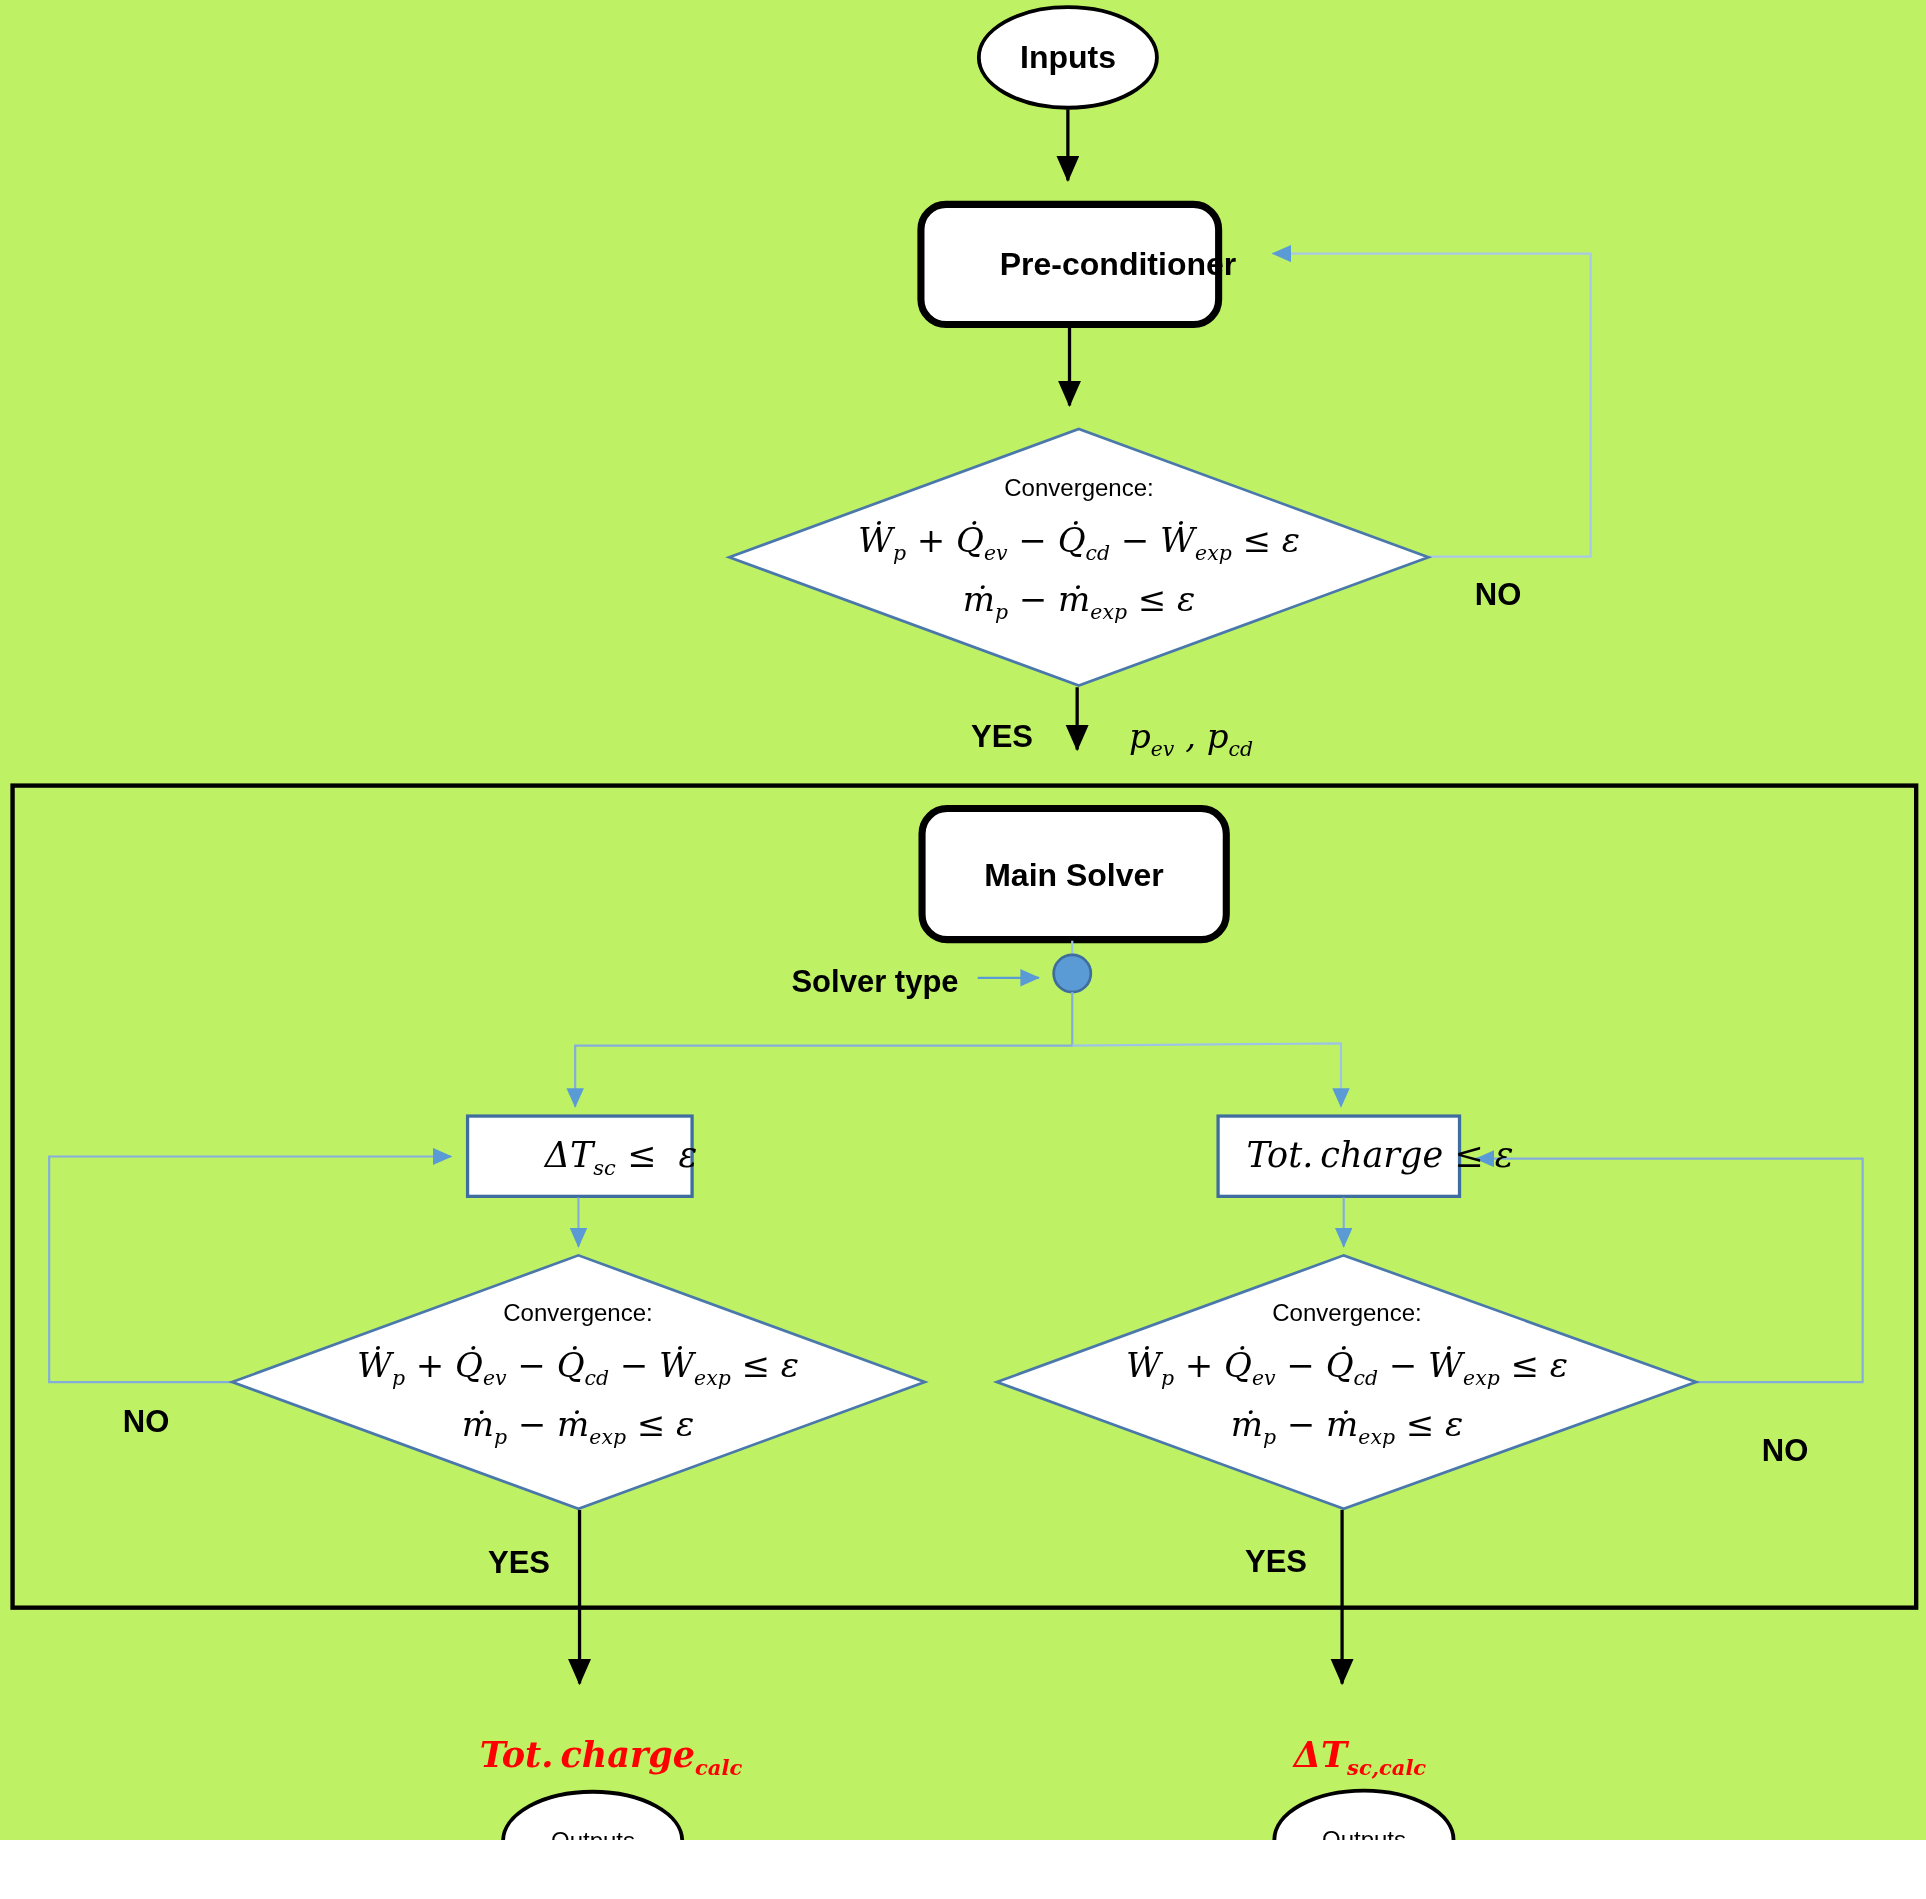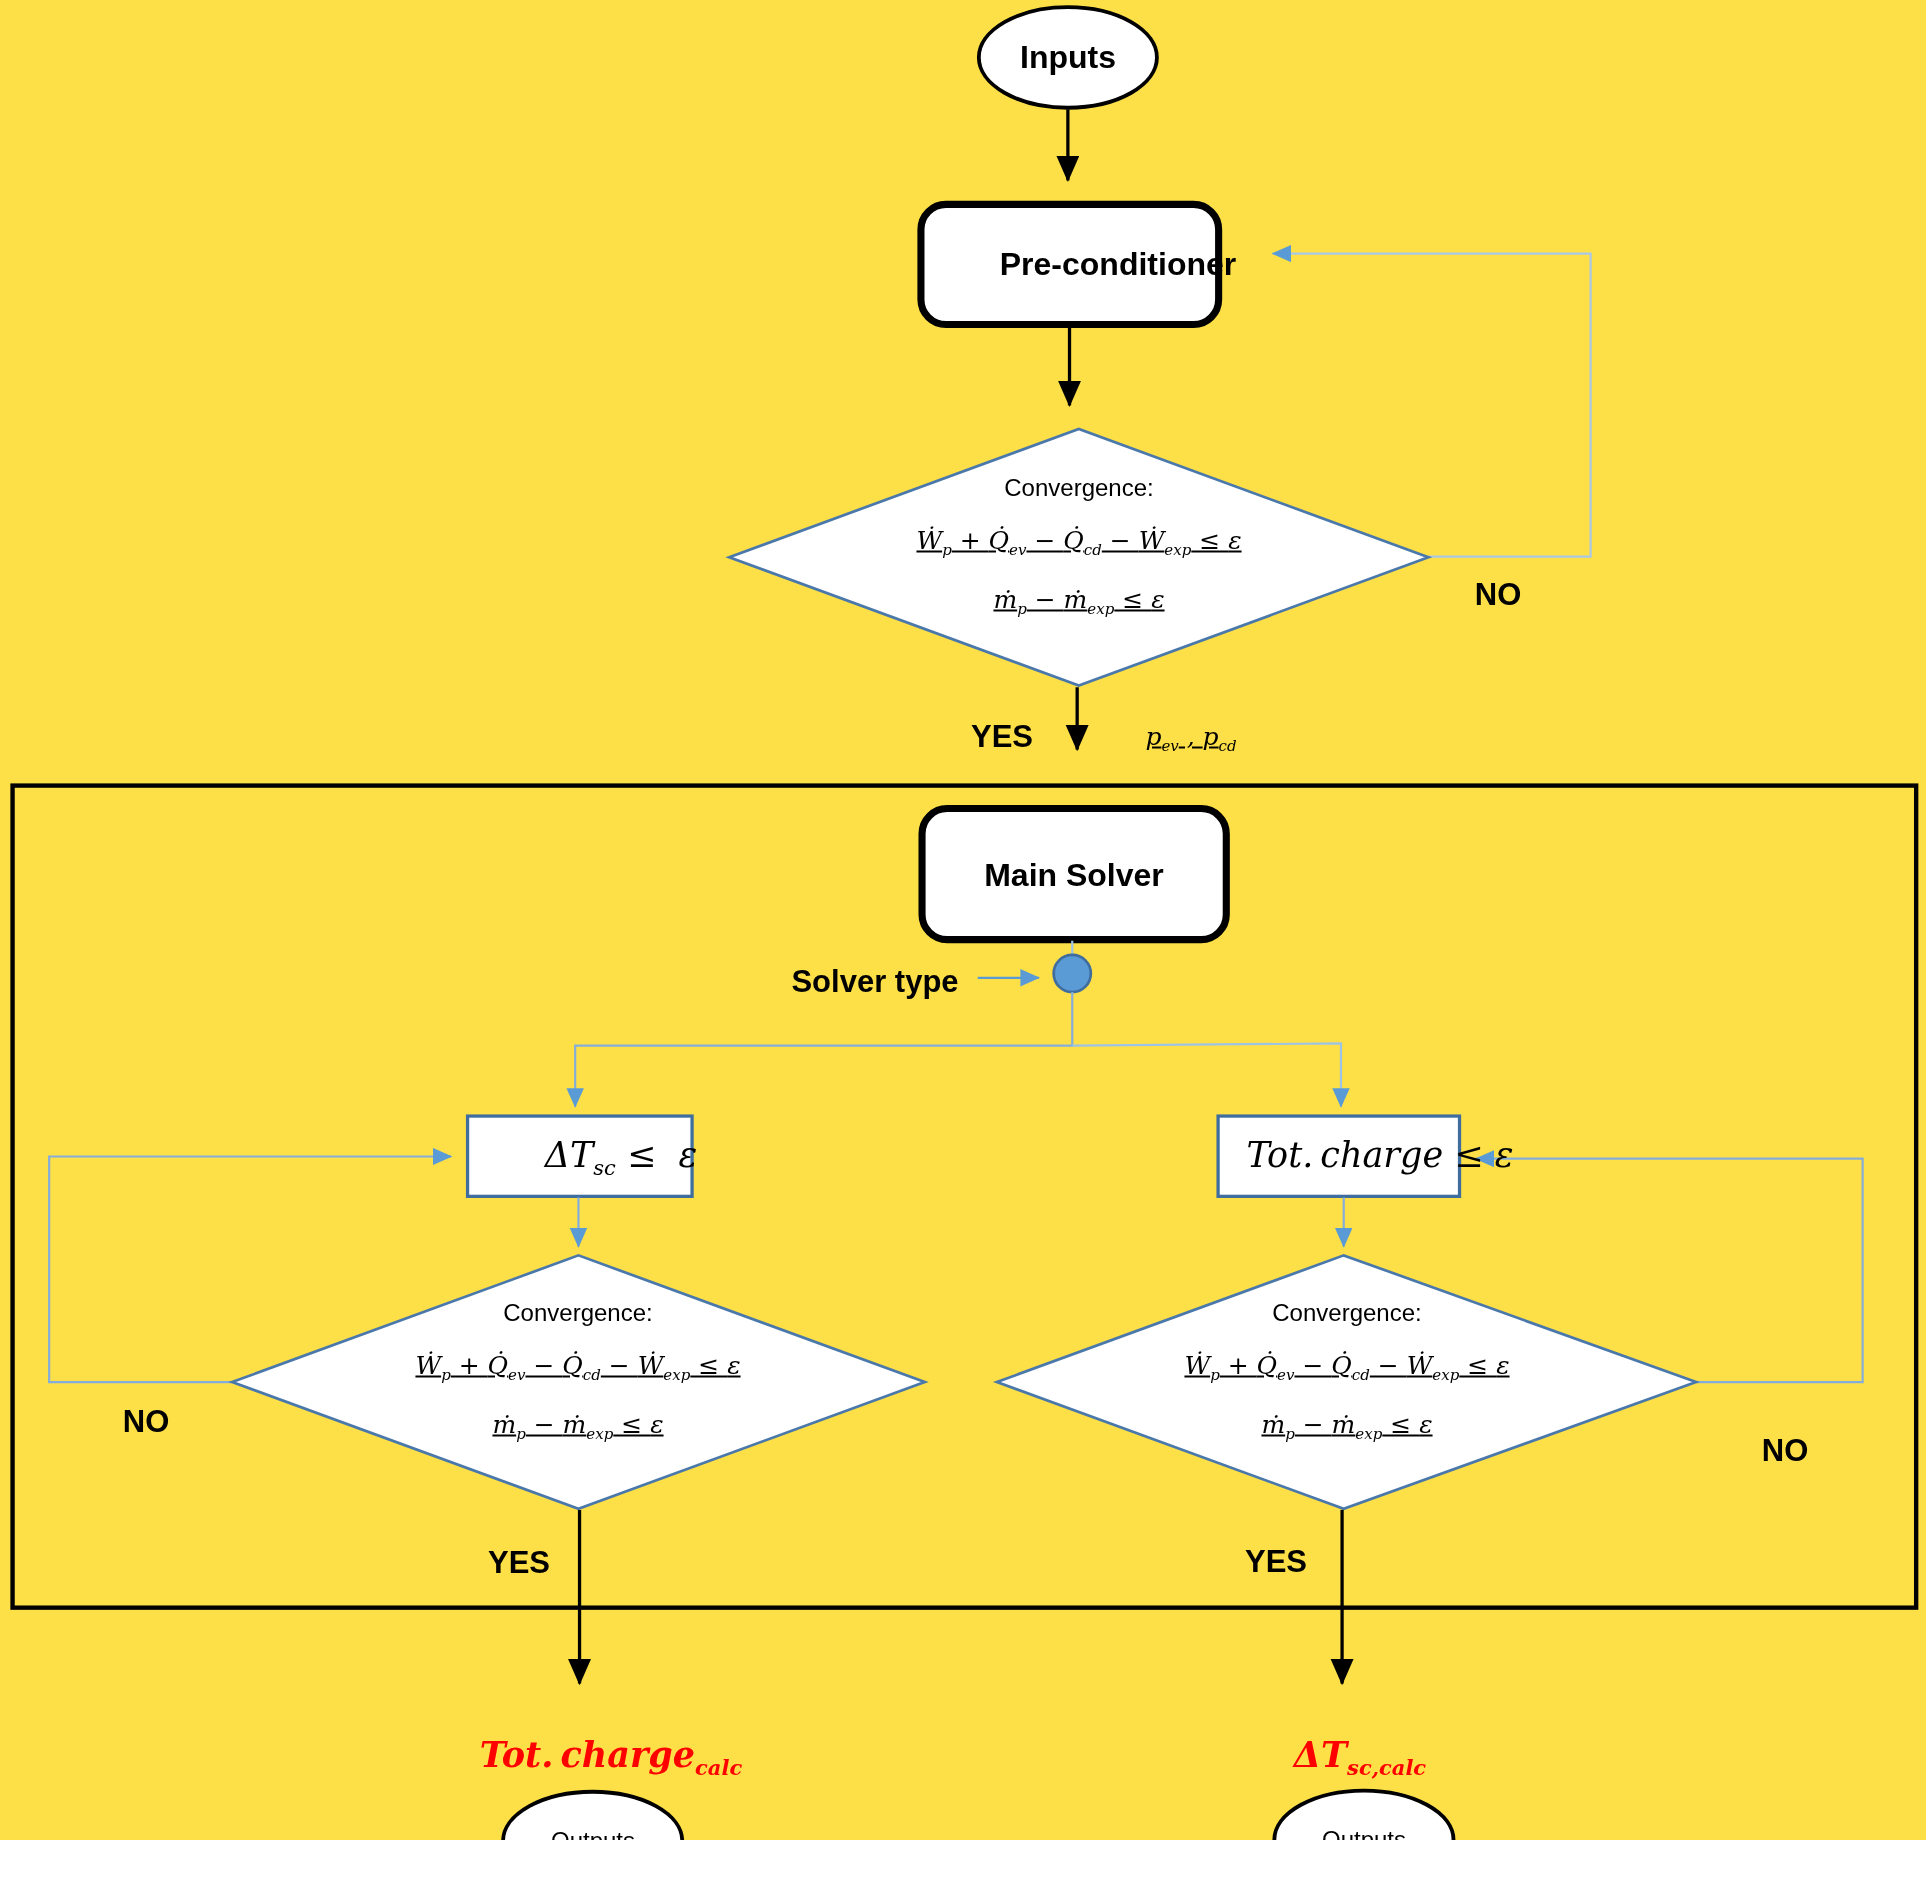--- a/index.html
+++ b/index.html
@@ -1,23 +1,23 @@
 <!DOCTYPE html>
 <html style="font-size:8.7px"><head>
 <meta charset="utf-8">
 <style>
   html,body{margin:0;padding:0;background:#ffffff;}
-  #canvas{position:relative;width:1926px;height:1840px;background:#fde047;overflow:hidden;
+  #canvas{position:relative;width:1926px;height:1840px;background:#bef264;overflow:hidden;
           font-family:"Liberation Sans", sans-serif;}
   #connectors{position:absolute;left:0;top:0;width:1926px;height:1900px;}
   .lbl{position:absolute;transform:translate(-50%,-50%);white-space:nowrap;color:#000;}
   .bold-lbl{font-weight:bold;font-size:32px;}
   .yesno{font-weight:bold;font-size:31px;}
   .conv-title{font-size:24px;}
-  .math{font-family:"DejaVu Serif", serif;font-style:italic;font-size:25px;text-decoration:underline;}
+  .math{font-family:"DejaVu Serif", serif;font-style:italic;font-size:34px;}
   .math sub, .mathred sub{font-size:60%;line-height:0;font-style:italic;}
   .boxmath{font-family:"DejaVu Serif", serif;font-style:italic;font-size:35px;margin-left:41px;}
   .boxmath sub{font-size:60%;line-height:0;}
   .mathred{font-family:"DejaVu Serif", serif;font-style:italic;font-weight:bold;
            font-size:35px;color:#ff0000;}
   .outputs-lbl{font-size:24px;}
 </style>
 </head>
 <body>
 

